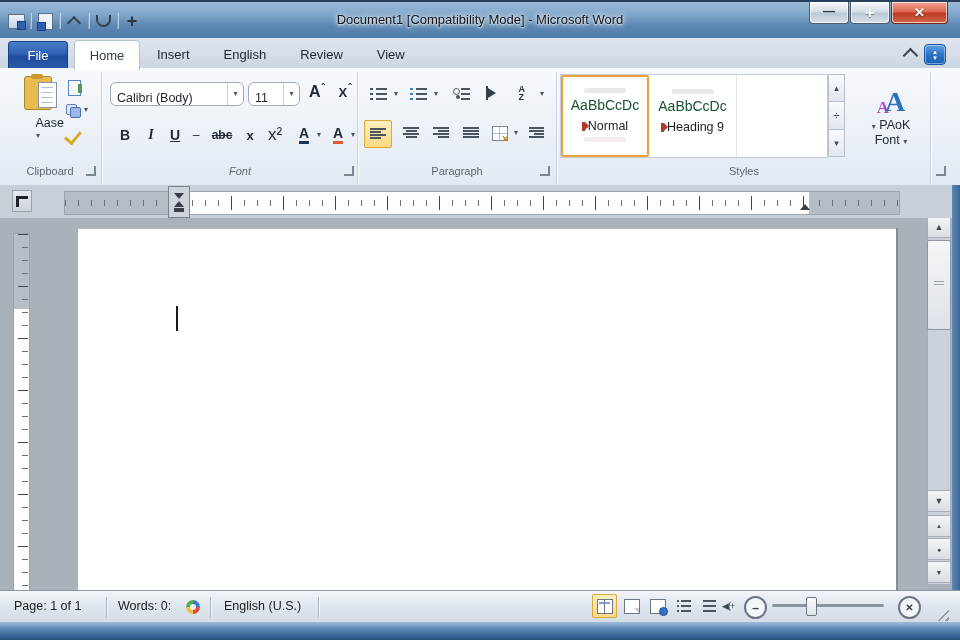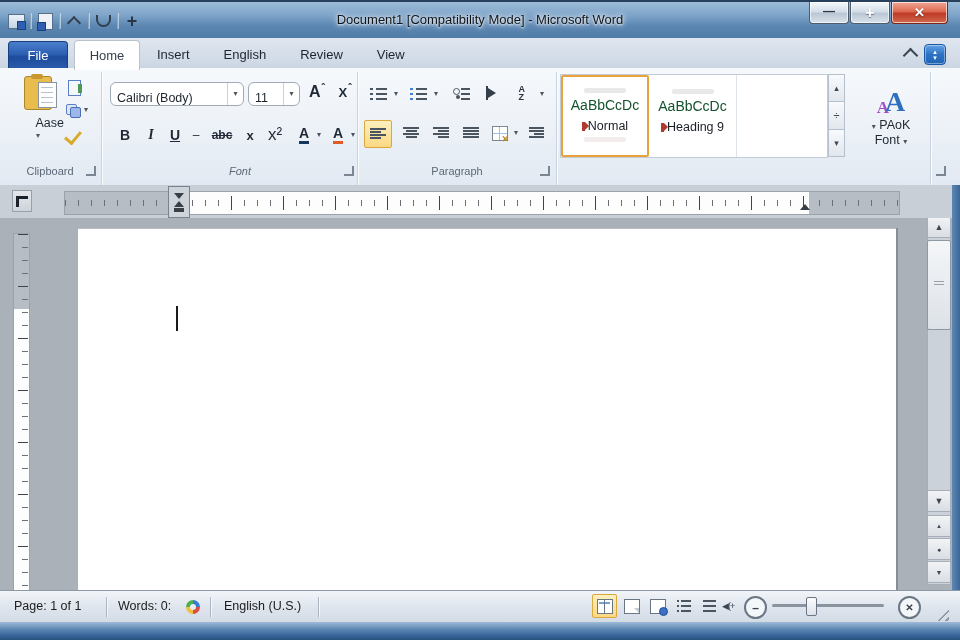--- a/index.html
+++ b/index.html
@@ -443,20 +443,21 @@
         </div>
     </div>
     <div id="change-styles">
       <div style="display:flex;align-items:flex-end;height:44px;">
         <span class="aa-small">A</span>
         <span class="aa-big">A</span>
       </div>
       <div class="cs-line" style="text-align:center;"><span class="caret">▾</span> <span>PAoK</span></div>
       <div class="cs-line"><span>Font</span> <span class="caret">▾</span></div>
     </div>
+    <div class="glabel" style="left:558px;width:372px;">Styles</div>
     <div class="launcher" style="left:936px;"></div>
   </div>
 
   <div id="ruler-band">
     <div id="tab-selector">
         <span class="tabstop"></span>
       </div>
     <div id="hruler">
       <div class="ticks-minor"></div>
       <div class="white">

